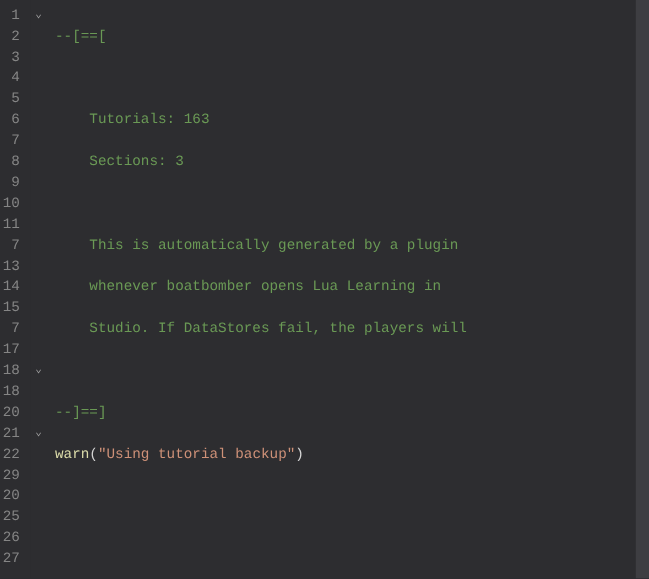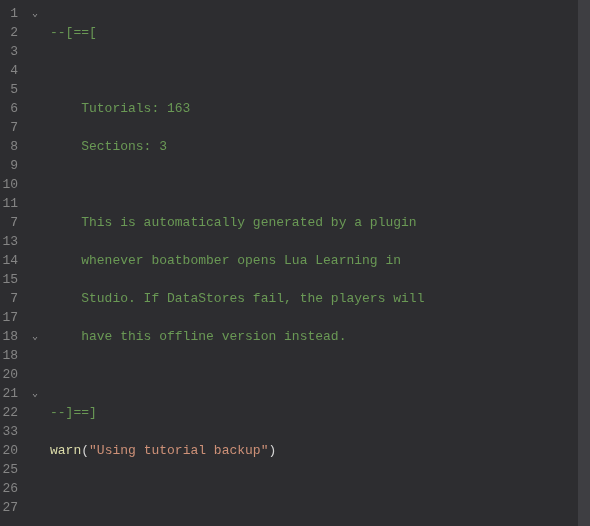--- a/index.html
+++ b/index.html
@@ -63,21 +63,21 @@
   <div class="ln">13</div>
   <div class="ln">14</div>
   <div class="ln">15</div>
   <div class="ln">7</div>
   <div class="ln">17</div>
   <div class="ln">18</div>
   <div class="ln">18</div>
   <div class="ln">20</div>
   <div class="ln">21</div>
   <div class="ln">22</div>
-  <div class="ln">33</div>
+  <div class="ln">29</div>
   <div class="ln">20</div>
   <div class="ln">25</div>
   <div class="ln">26</div>
   <div class="ln">27</div>
 </div>
 
 <div class="folds">
   <div class="fold">⌄</div>
   <div class="fold"></div>
     <div class="fold"></div>
@@ -109,21 +109,20 @@
 
 <div class="code">
 <div class="row"><span class="comment">--[==[</span></div>
 <div class="row"></div>
 <div class="row"><span class="comment">    Tutorials: 163</span></div>
 <div class="row"><span class="comment">    Sections: 3</span></div>
 <div class="row"></div>
 <div class="row"><span class="comment">    This is automatically generated by a plugin</span></div>
 <div class="row"><span class="comment">    whenever boatbomber opens Lua Learning in</span></div>
 <div class="row"><span class="comment">    Studio. If DataStores fail, the players will</span></div>
-<div class="row"><span class="comment">    have this offline version instead.</span></div>
 <div class="row"></div>
 <div class="row"><span class="comment">--]==]</span></div>
 <div class="row"><span class="func">warn</span><span class="plain">(</span><span class="string">"Using tutorial backup"</span><span class="plain">)</span></div>
 <div class="row"></div>
 
 
 
 
 
 

